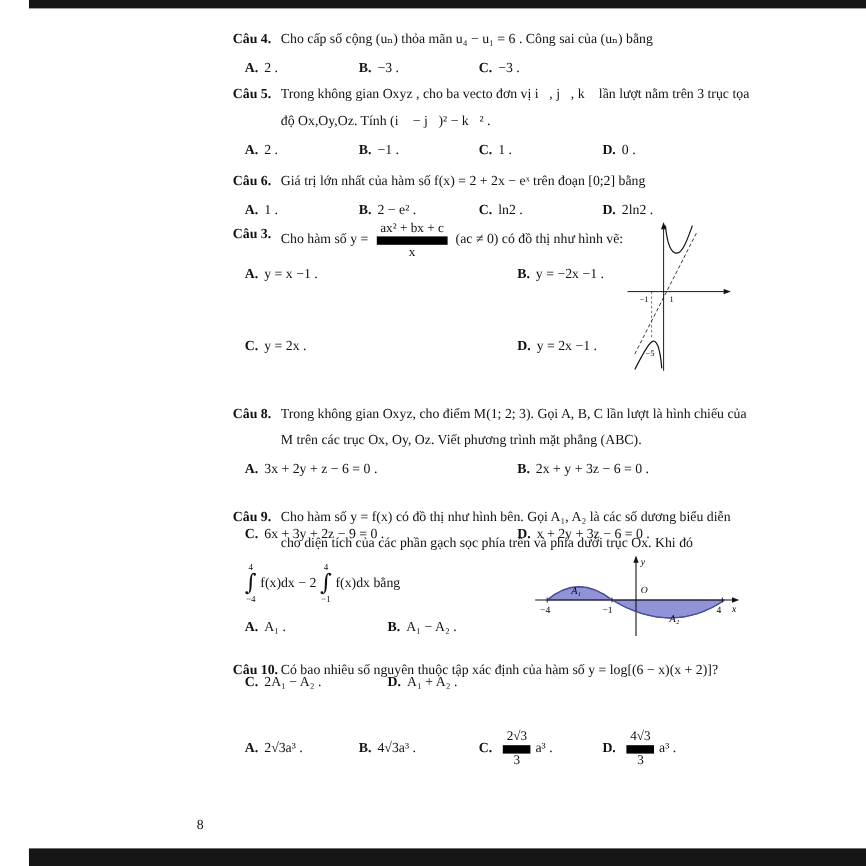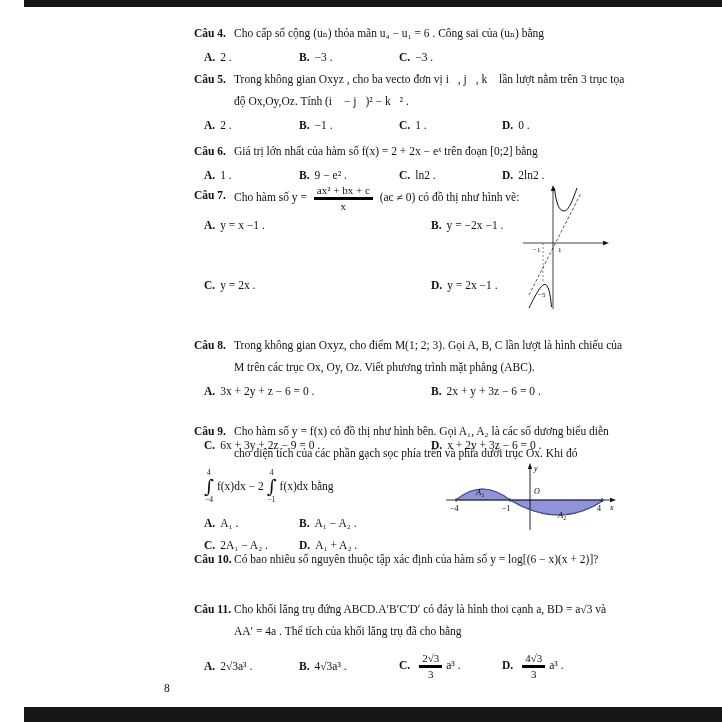--- a/index.html
+++ b/index.html
@@ -15,26 +15,26 @@
 
   .q { position:absolute; left:170px; width:432px; }
   .qhead { display:flex; }
   .qlabel { font-weight:bold; flex:0 0 40px; white-space:nowrap; line-height:22px; }
   .qtext { flex:1; line-height:22px; }
   .narrow .qtext { max-width:330px; }
 
   .opts { margin-left:10px; margin-top:2px; display:grid; line-height:22px; }
   .c4   { grid-template-columns:95px 100px 103px auto; }
   .c2w  { grid-template-columns:195px auto;gap:32px; }
-  .c2n  { grid-template-columns:95px auto; }
+  .c2n  { grid-template-columns:95px auto;gap:24px; }
   .ok   { font-weight:bold; margin-right:5px; }
 
   .frac { display:inline-block; vertical-align:middle; text-align:center;
           line-height:1.15; margin:0 4px; font-size:11px; }
-  .frac .fn { display:block; border-bottom:3px solid #000000; padding:0 3px; }
+  .frac .fn { display:block; border-bottom:7px solid #000000; padding:0 3px; }
   .frac .fd { display:block; }
 
   .iexpr { margin-left:10px; margin-top:4px; height:36px; display:flex; align-items:center; gap:3px; }
   .iwrap { display:inline-flex; flex-direction:column; align-items:center; line-height:1; }
   .isym  { font-size:19px; font-family:"DejaVu Serif",serif; }
   .ilim  { font-size:7.5px; }
 
   .fig { position:absolute; }
   .fig svg text { font-family:"Liberation Serif","DejaVu Serif",serif; }
 
@@ -72,29 +72,29 @@
     </div>
   </div>
 
   <div class="q" style="top:140px">
     <div class="qhead">
       <span class="qlabel">Câu 6.</span>
       <span class="qtext">Giá trị lớn nhất của hàm số f(x) = 2 + 2x − eˣ trên đoạn [0;2] bằng</span>
     </div>
     <div class="opts c4">
       <span><b class="ok">A.</b><span>1 .</span></span>
-      <span><b class="ok">B.</b><span>9 − e² .</span></span>
+      <span><b class="ok">B.</b><span>2 − e² .</span></span>
       <span><b class="ok">C.</b><span>ln2 .</span></span>
       <span><b class="ok">D.</b><span>2ln2 .</span></span>
     </div>
   </div>
 
   <div class="q narrow" style="top:184px">
     <div class="qhead">
-      <span class="qlabel">Câu 7.</span>
+      <span class="qlabel">Câu 3.</span>
       <span class="qtext">
         <span>Cho hàm số y =</span>
         <span class="frac"><span class="fn">ax² + bx + c</span><span class="fd">x</span></span>
         <span>(ac ≠ 0) có đồ thị như hình vẽ:</span><br>
       </span>
     </div>
     <div class="opts c2w" style="max-width:340px">
       <span><b class="ok">A.</b><span>y = x −1 .</span></span>
       <span><b class="ok">B.</b><span>y = −2x −1 .</span></span>
       <span style="margin-top:6px"><b class="ok">C.</b><span>y = 2x .</span></span>
@@ -193,24 +193,20 @@
   </div>
 
   <div class="q" style="top:548px">
     <div class="qhead">
       <span class="qlabel">Câu 10.</span>
       <span class="qtext">Có bao nhiêu số nguyên thuộc tập xác định của hàm số y = log[(6 − x)(x + 2)]?</span>
     </div>
   </div>
 
   <div class="q" style="top:598px">
-    <div class="qhead">
-      <span class="qlabel">Câu 11.</span>
-      <span class="qtext">Cho khối lăng trụ đứng ABCD.A′B′C′D′ có đáy là hình thoi cạnh a, BD = a√3 và AA′ = 4a . Thể tích của khối lăng trụ đã cho bằng</span>
-    </div>
     <div class="opts c4" style="margin-top:10px; align-items:center">
       <span><b class="ok">A.</b><span>2√3a³ .</span></span>
       <span><b class="ok">B.</b><span>4√3a³ .</span></span>
       <span><b class="ok">C.</b><span class="frac"><span class="fn">2√3</span><span class="fd">3</span></span><span>a³ .</span></span>
       <span><b class="ok">D.</b><span class="frac"><span class="fn">4√3</span><span class="fd">3</span></span><span>a³ .</span></span>
     </div>
   </div>
 
   <div class="pagenum">8</div>
 </div>

